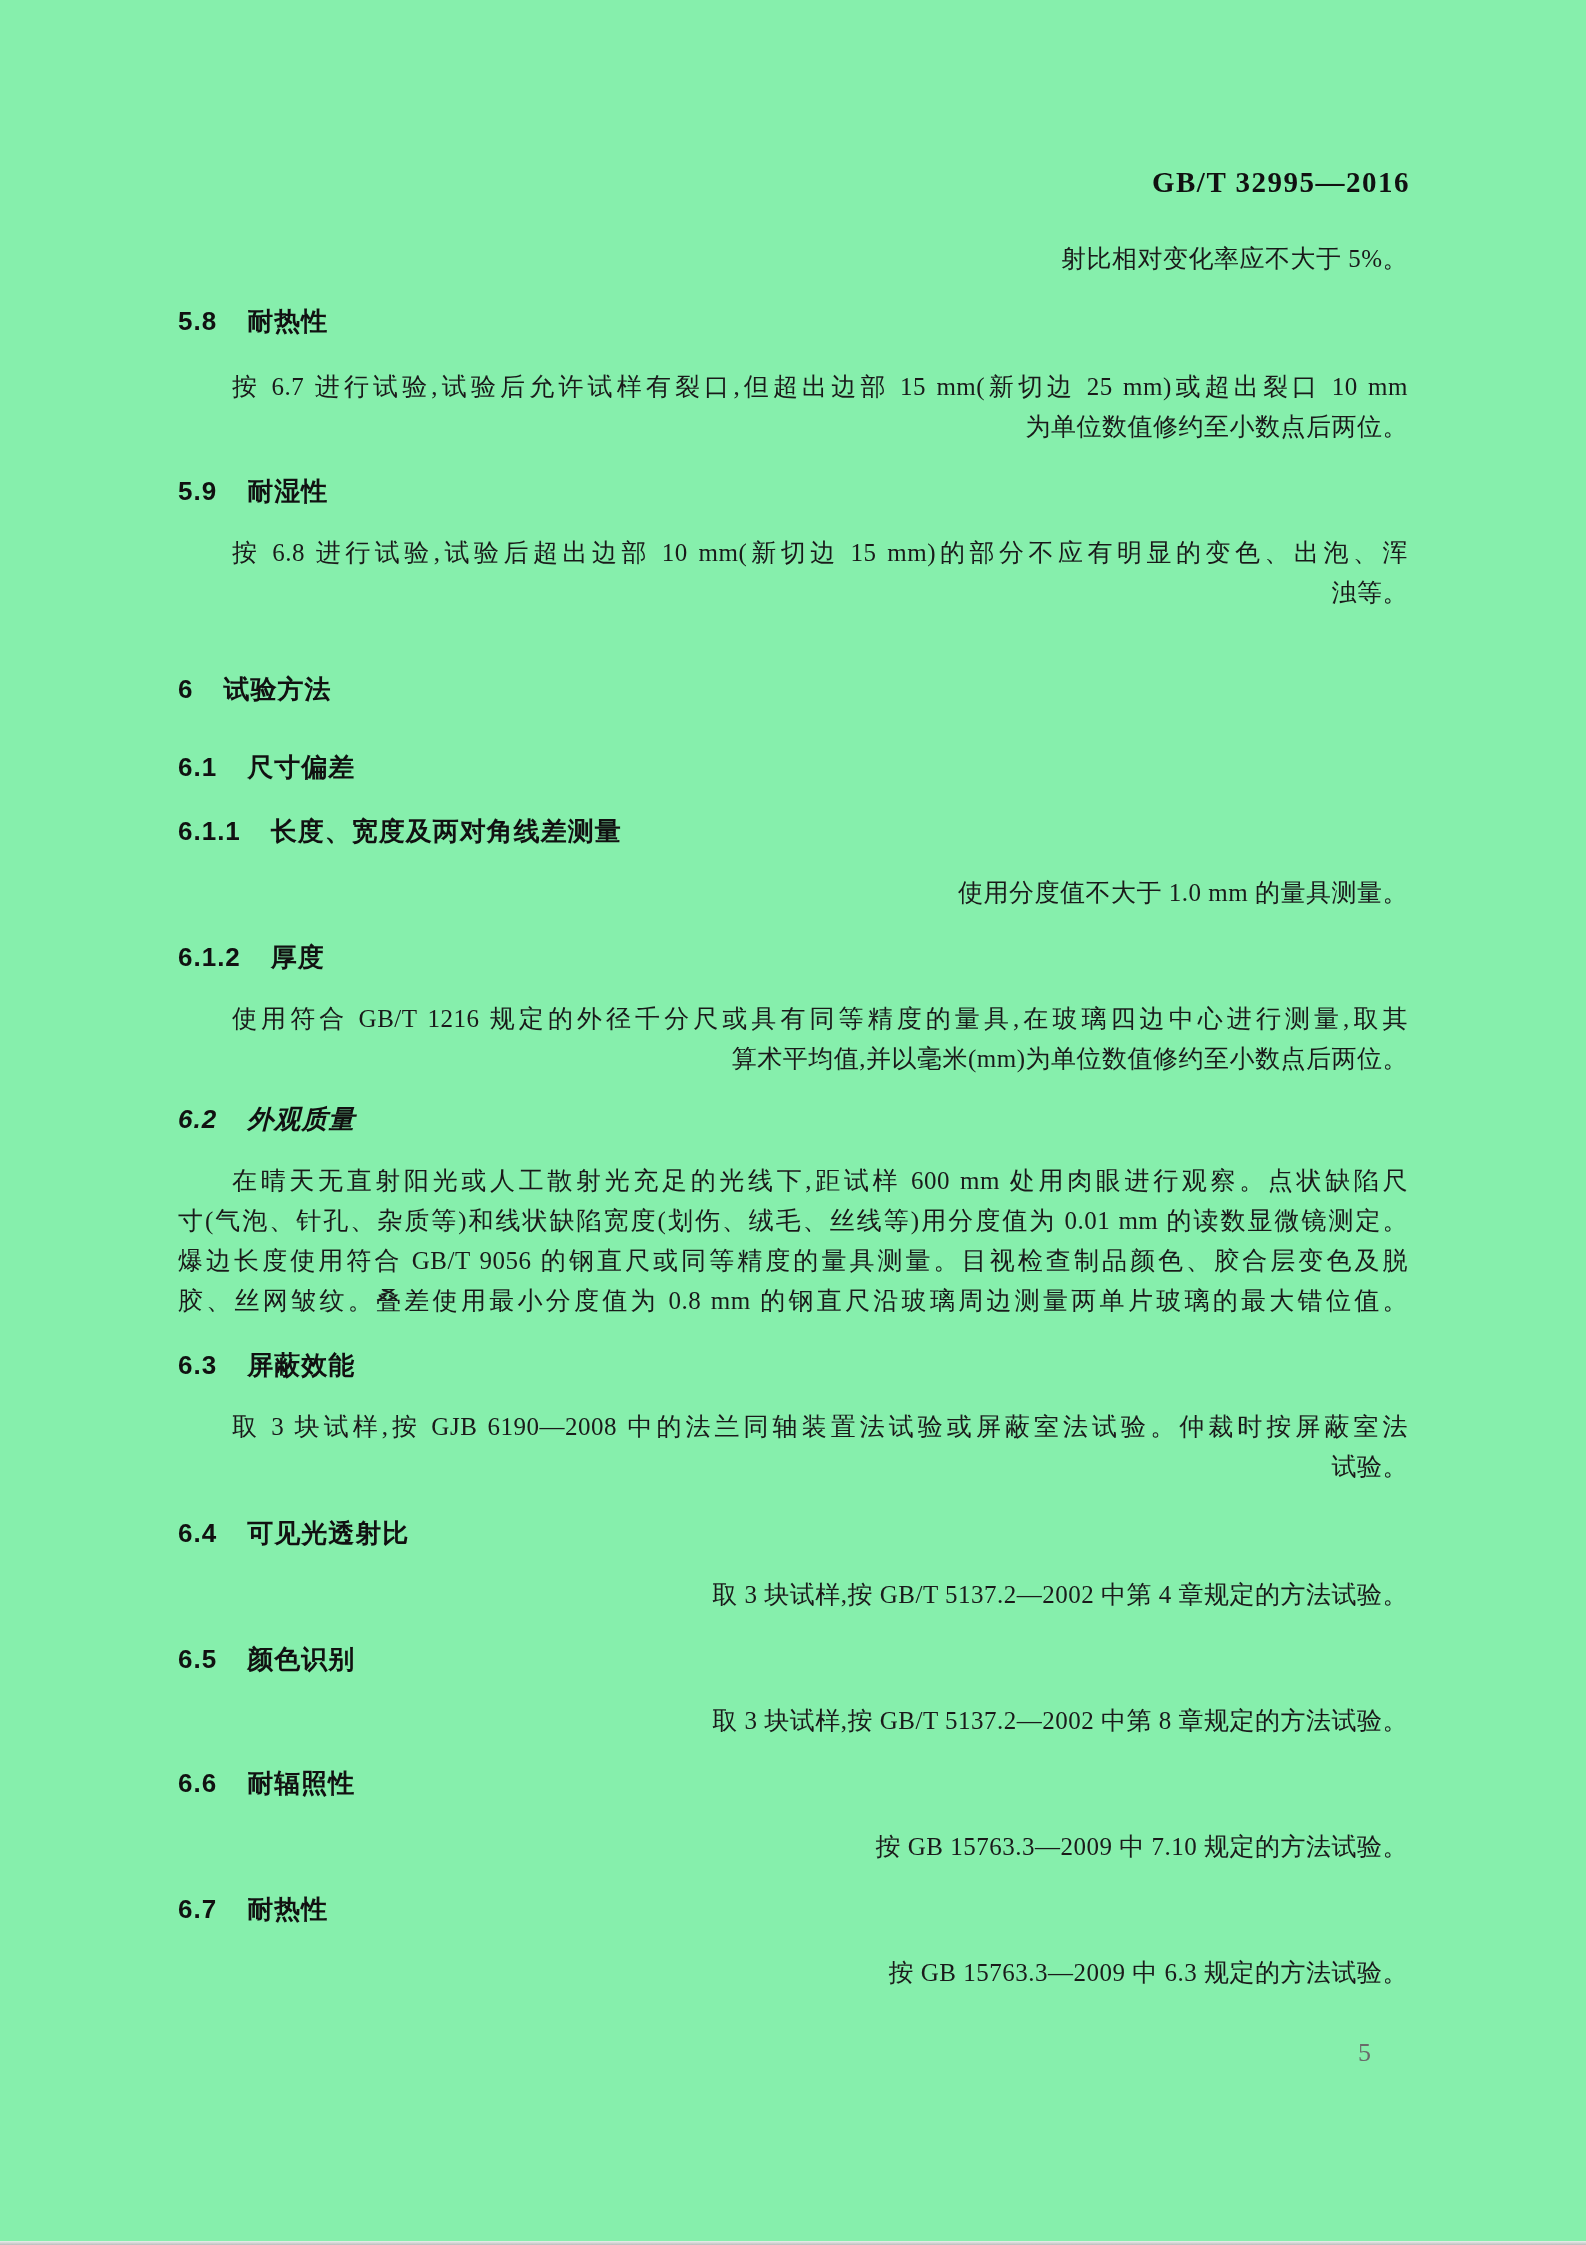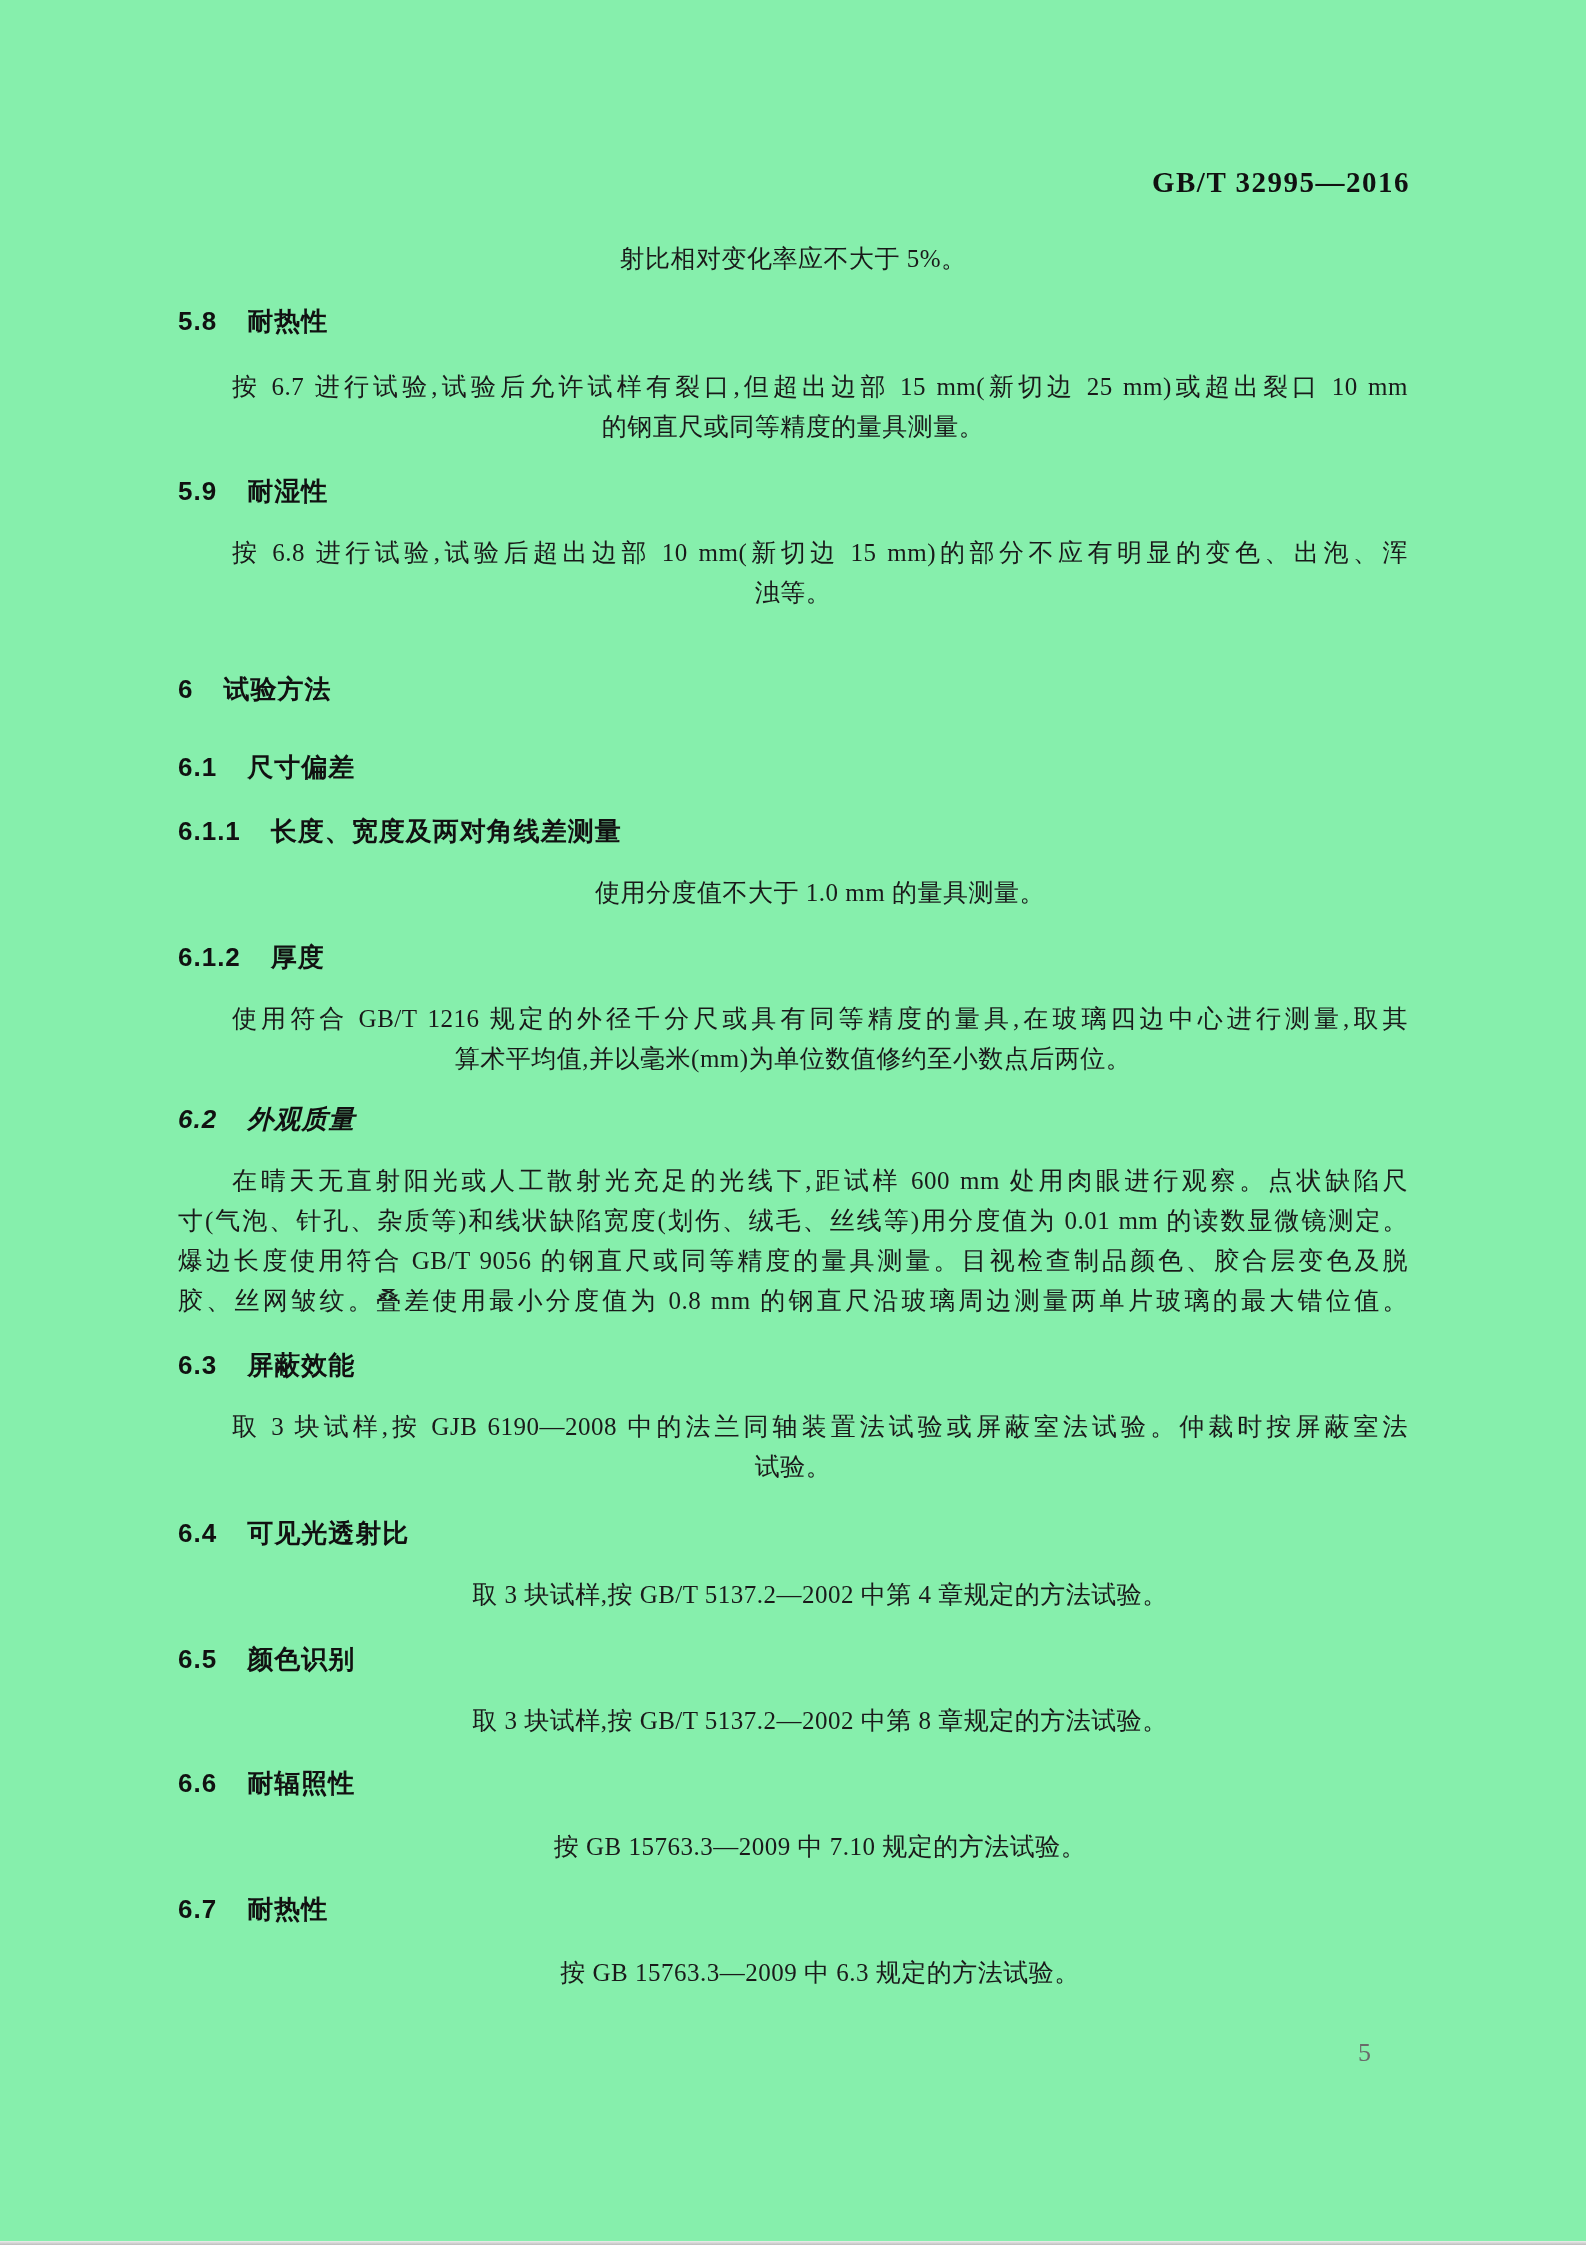--- a/index.html
+++ b/index.html
@@ -29,21 +29,21 @@
   .content {
     position: absolute;
     top: 239px;
     left: 178px;
     width: 1230px;
   }
   .line {
     font-size: 25px;
     line-height: 40px;
     letter-spacing: 0.5px;
-    text-align: center;
+    text-align: right;
   }
   .indent { text-indent: 54px; }
   .justify {
     text-align: justify;
     text-align-last: justify;
     text-justify: inter-character;
   }
   .h1, .h2, .h3 {
     font-family: "Liberation Sans", sans-serif;
     font-weight: 700;
@@ -88,21 +88,21 @@
 
   <div class="content">
 
     <div class="line">射比相对变化率应不大于 5%。</div>
 
     <div class="h2 mt22">
       <span class="h-num">5.8</span><span>耐热性</span>
     </div>
 
     <div class="line indent justify mt26">按 6.7 进行试验,试验后允许试样有裂口,但超出边部 15 mm(新切边 25 mm)或超出裂口 10 mm</div>
-    <div class="line">的钢直尺或同等精度的量具测量。</div>
+    <div class="line">为单位数值修约至小数点后两位。</div>
 
     <div class="h2 mt24">
       <span class="h-num">5.9</span><span>耐湿性</span>
     </div>
 
     <div class="line indent justify mt22">按 6.8 进行试验,试验后超出边部 10 mm(新切边 15 mm)的部分不应有明显的变色、出泡、浑</div>
     <div class="line">浊等。</div>
 
     <div class="h1 mt47">
       <span class="h-num">6</span><span>试验方法</span>

